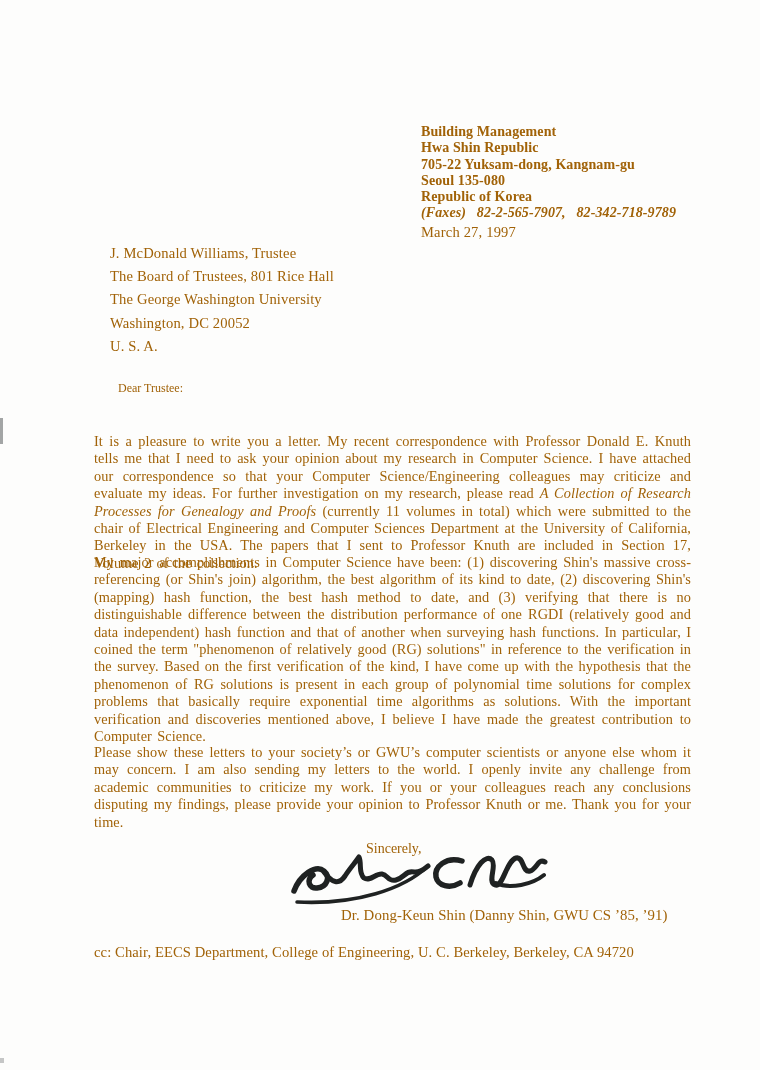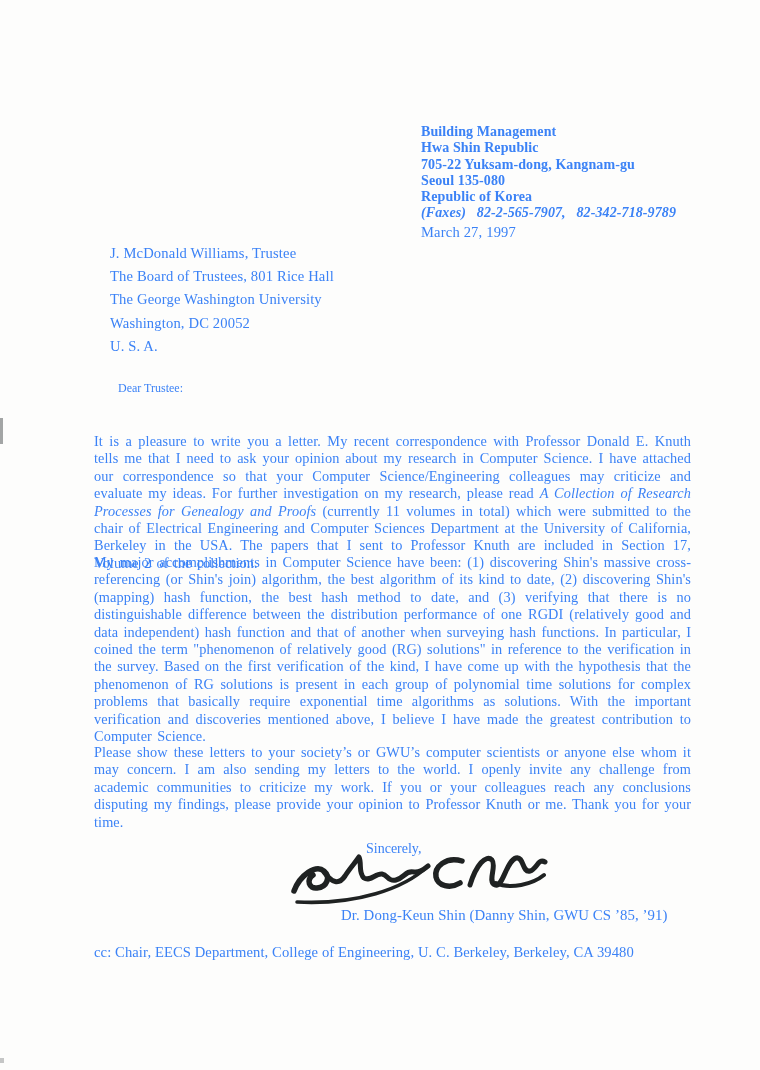--- a/index.html
+++ b/index.html
@@ -2,21 +2,21 @@
 <html><head>
 <meta charset="utf-8">
 <style>
   html, body { margin: 0; padding: 0; background: #ffffff; }
   .page {
     position: relative;
     width: 760px;
     height: 1070px;
     background: #fdfdfc;
     font-family: "Liberation Serif", serif;
-    color: #3b82f6;
+    color: #a16207;
     overflow: hidden;
   }
   
   .sender {
     position: absolute;
     left: 421px;
     top: 124px;
     font-size: 14px;
     line-height: 16.3px;
     font-weight: bold;
@@ -157,18 +157,18 @@
 
       <path stroke-width="5.5" d="M 176,12 C 160,7 148,18 150,28 C 152,37 164,40 174,34"></path>
 
       <path stroke-width="5" d="M 184,36 C 190,16 200,5 206,11 C 211,17 201,33 209,36 C 217,39 220,12 230,9 C 238,7 236,24 244,22 C 251,20 252,9 259,13"></path>
       <path stroke-width="4" d="M 210,34 C 224,41 247,35 258,26"></path>
     </g>
   </svg>
 
   <div class="signature-name">Dr. Dong-Keun Shin (Danny Shin, GWU CS ’85, ’91)</div>
 
-  <div class="cc-line">cc: Chair, EECS Department, College of Engineering, U. C. Berkeley, Berkeley, CA 39480</div>
+  <div class="cc-line">cc: Chair, EECS Department, College of Engineering, U. C. Berkeley, Berkeley, CA 94720</div>
 
   <div class="scan-edge-mark"></div>
   <div class="scan-corner-mark"></div>
 
 </div>
 
 </body></html>

